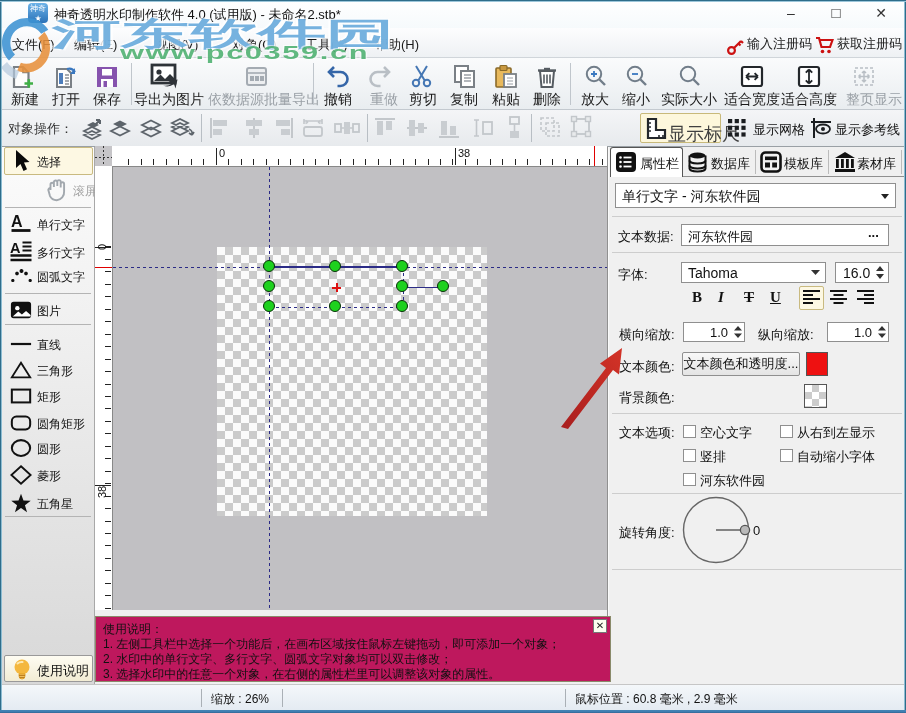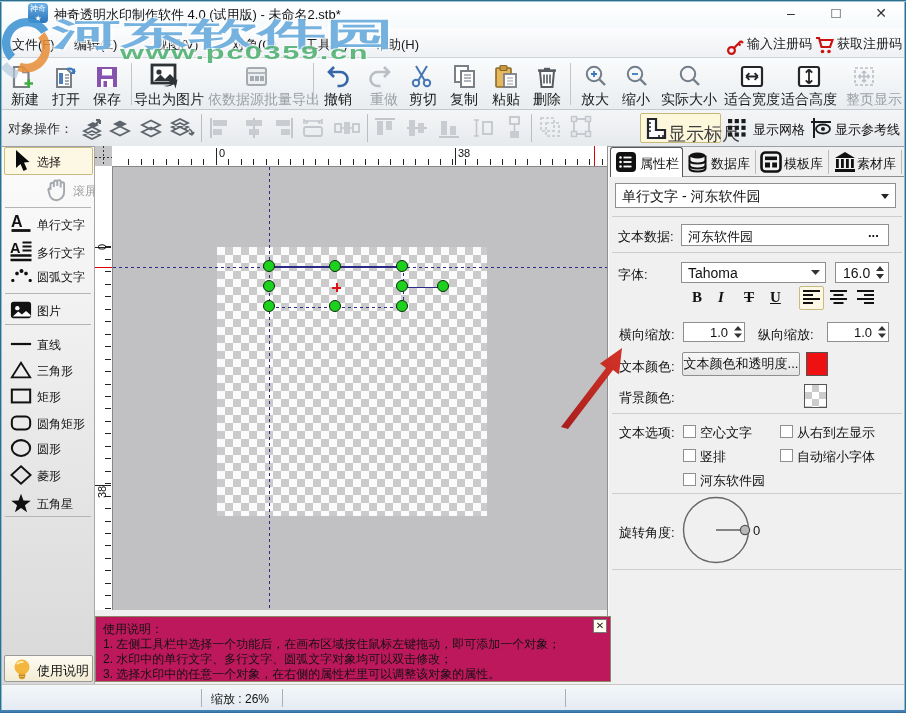--- a/index.html
+++ b/index.html
@@ -628,20 +628,21 @@
   <div class="line" style="top:19px;">1. 左侧工具栏中选择一个功能后，在画布区域按住鼠标左键拖动，即可添加一个对象；</div>
   <div class="line" style="top:34px;">2. 水印中的单行文字、多行文字、圆弧文字对象均可以双击修改；</div>
   <div class="line" style="top:49px;">3. 选择水印中的任意一个对象，在右侧的属性栏里可以调整该对象的属性。</div>
   <div id="infoclose">✕</div>
 </div>
 <div id="statusbar">
   <div class="ssep" style="left:201px;"></div>
   <div class="stxt" style="left:211px;">缩放 : 26%</div>
   <div class="ssep" style="left:282px;"></div>
   <div class="ssep" style="left:565px;"></div>
+  <div class="stxt" style="left:575px;">鼠标位置 : 60.8 毫米 , 2.9 毫米</div>
 </div>
 <svg class="abs" style="left:0px;top:17px;" width="58" height="66" viewBox="0 0 58 66" opacity="0.88">
   <path d="M27 1 C13 1 2 12 2 26 C2 33 4.5 39 9 43.5 L15 37.5 C12 34.5 10.3 30.5 10.3 26 C10.3 16.5 17.8 9.2 27 9.2 C33 9.2 38.2 12.2 41.2 16.8 L48.3 12.8 C43.8 5.7 36 1 27 1 Z" fill="#3d93d3"></path>
   <path d="M44.5 15 C48 19.3 50 24.9 50 31 C50 44.5 39.5 55.5 26.3 55.5 C23 55.5 19.9 54.9 17.1 53.7 L20.9 45.8 C22.6 46.4 24.4 46.8 26.3 46.8 C35 46.8 41.8 39.6 41.8 31 C41.8 27.1 40.5 23.6 38.2 20.9 Z" fill="#e8913c"></path>
   <path d="M7 45 C10 49.3 14.4 52.4 19.2 54 L16 62 C9.8 59.8 4.6 55.6 1 50.4 Z" fill="#b5c9dd" opacity="0.8"></path>
 </svg>
 <div id="wm1">河东软件园</div>
 <div id="wm2">www.pc0359.cn</div>
 </div>
 

